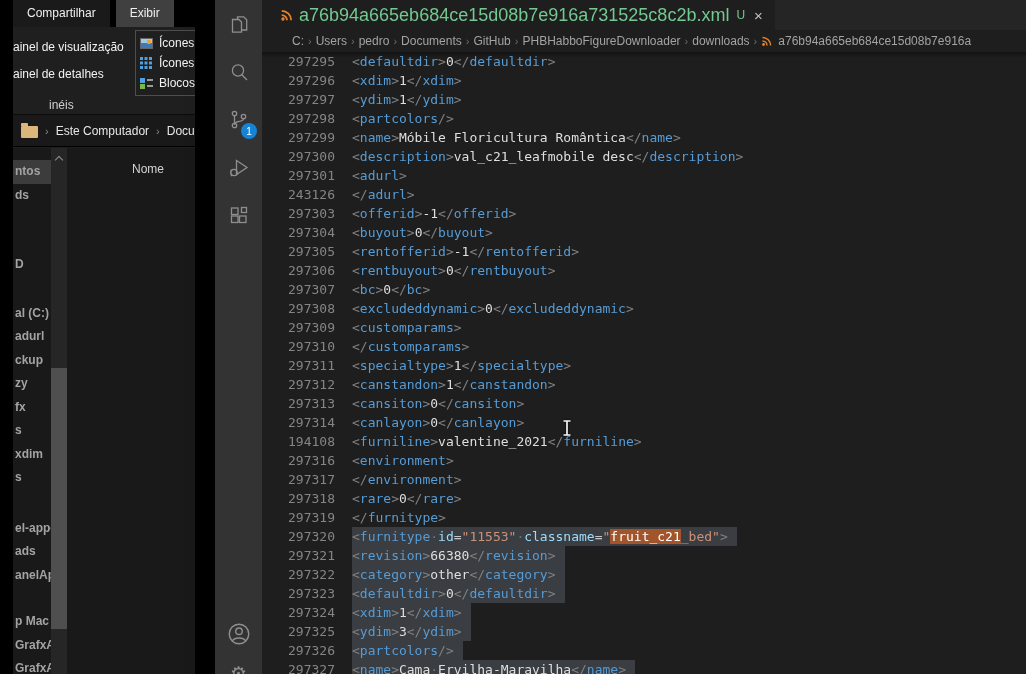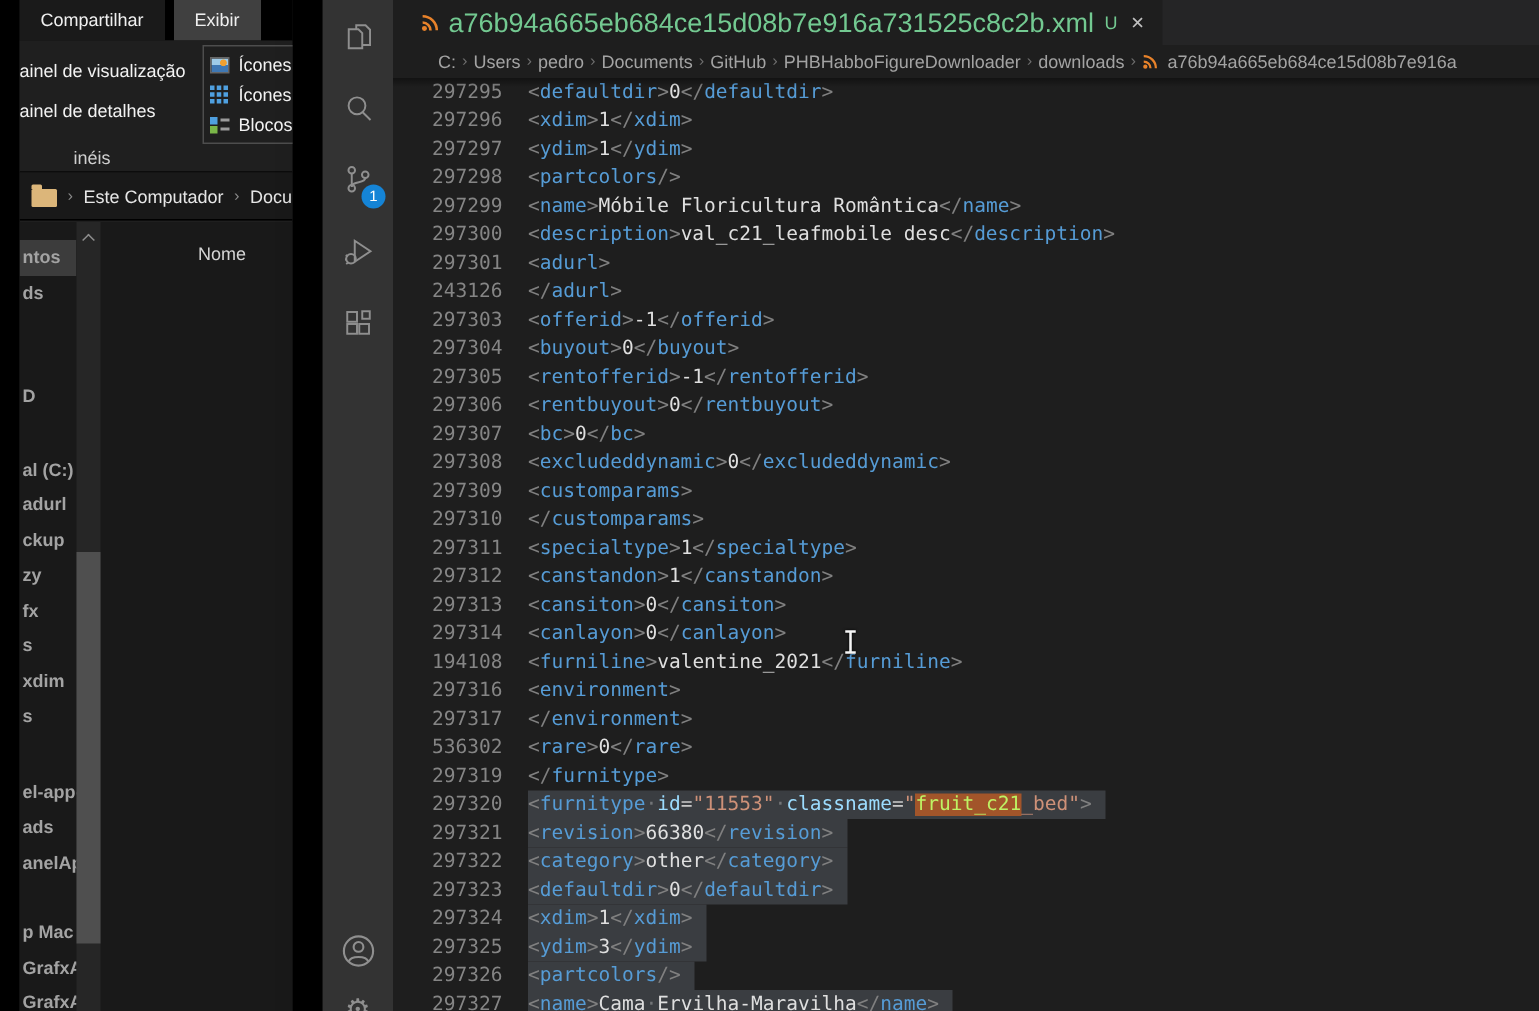--- a/index.html
+++ b/index.html
@@ -71,21 +71,21 @@
   .ln { width:73px; flex:none; text-align:right; color:#858585; }
   .lt { margin-left:17px; }
   .lt.sel { background:#3a3d41; padding-right:9px; }
   .tk-p { color:#808080; }
   .tk-t { color:#569cd6; }
   .tk-a { color:#9cdcfe; }
   .tk-o { color:#c8c8c8; }
   .tk-s { color:#ce9178; }
   .tk-x { color:#dfdfdf; }
   .tk-w { color:rgba(220,220,220,.35); }
-  .tk-hl { color:#bef264; background:#a2552a; }
+  .tk-hl { color:#ffffff; background:#a2552a; }
 
   .ibeam { position:absolute; left:299px; top:368px; width:12px; height:16px; z-index:6; filter:drop-shadow(0 0 1px rgba(0,0,0,.9)); }
 </style>
 </head>
 <body>
 
 <div class="explorer">
   <div class="ex-tabs">
     <div class="ex-tab">Compartilhar</div>
     <div class="ex-tab active">Exibir</div>
@@ -267,21 +267,21 @@
         <div class="code-line"><span class="ln">297308</span><span class="lt"><span class="tk-p">&lt;</span><span class="tk-t">excludeddynamic</span><span class="tk-p">&gt;</span><span class="tk-x">0</span><span class="tk-p">&lt;/</span><span class="tk-t">excludeddynamic</span><span class="tk-p">&gt;</span></span></div>
         <div class="code-line"><span class="ln">297309</span><span class="lt"><span class="tk-p">&lt;</span><span class="tk-t">customparams</span><span class="tk-p">&gt;</span></span></div>
         <div class="code-line"><span class="ln">297310</span><span class="lt"><span class="tk-p">&lt;/</span><span class="tk-t">customparams</span><span class="tk-p">&gt;</span></span></div>
         <div class="code-line"><span class="ln">297311</span><span class="lt"><span class="tk-p">&lt;</span><span class="tk-t">specialtype</span><span class="tk-p">&gt;</span><span class="tk-x">1</span><span class="tk-p">&lt;/</span><span class="tk-t">specialtype</span><span class="tk-p">&gt;</span></span></div>
         <div class="code-line"><span class="ln">297312</span><span class="lt"><span class="tk-p">&lt;</span><span class="tk-t">canstandon</span><span class="tk-p">&gt;</span><span class="tk-x">1</span><span class="tk-p">&lt;/</span><span class="tk-t">canstandon</span><span class="tk-p">&gt;</span></span></div>
         <div class="code-line"><span class="ln">297313</span><span class="lt"><span class="tk-p">&lt;</span><span class="tk-t">cansiton</span><span class="tk-p">&gt;</span><span class="tk-x">0</span><span class="tk-p">&lt;/</span><span class="tk-t">cansiton</span><span class="tk-p">&gt;</span></span></div>
         <div class="code-line"><span class="ln">297314</span><span class="lt"><span class="tk-p">&lt;</span><span class="tk-t">canlayon</span><span class="tk-p">&gt;</span><span class="tk-x">0</span><span class="tk-p">&lt;/</span><span class="tk-t">canlayon</span><span class="tk-p">&gt;</span></span></div>
         <div class="code-line"><span class="ln">194108</span><span class="lt"><span class="tk-p">&lt;</span><span class="tk-t">furniline</span><span class="tk-p">&gt;</span><span class="tk-x">valentine_2021</span><span class="tk-p">&lt;/</span><span class="tk-t">furniline</span><span class="tk-p">&gt;</span></span></div>
         <div class="code-line"><span class="ln">297316</span><span class="lt"><span class="tk-p">&lt;</span><span class="tk-t">environment</span><span class="tk-p">&gt;</span></span></div>
         <div class="code-line"><span class="ln">297317</span><span class="lt"><span class="tk-p">&lt;/</span><span class="tk-t">environment</span><span class="tk-p">&gt;</span></span></div>
-        <div class="code-line"><span class="ln">536302</span><span class="lt"><span class="tk-p">&lt;</span><span class="tk-t">rare</span><span class="tk-p">&gt;</span><span class="tk-x">0</span><span class="tk-p">&lt;/</span><span class="tk-t">rare</span><span class="tk-p">&gt;</span></span></div>
+        <div class="code-line"><span class="ln">297318</span><span class="lt"><span class="tk-p">&lt;</span><span class="tk-t">rare</span><span class="tk-p">&gt;</span><span class="tk-x">0</span><span class="tk-p">&lt;/</span><span class="tk-t">rare</span><span class="tk-p">&gt;</span></span></div>
         <div class="code-line"><span class="ln">297319</span><span class="lt"><span class="tk-p">&lt;/</span><span class="tk-t">furnitype</span><span class="tk-p">&gt;</span></span></div>
         <div class="code-line"><span class="ln">297320</span><span class="lt sel"><span class="tk-p">&lt;</span><span class="tk-t">furnitype</span><span class="tk-w">·</span><span class="tk-a">id</span><span class="tk-o">=</span><span class="tk-s">"11553"</span><span class="tk-w">·</span><span class="tk-a">classname</span><span class="tk-o">=</span><span class="tk-s">"</span><span class="tk-hl">fruit_c21</span><span class="tk-s">_bed"</span><span class="tk-p">&gt;</span></span></div>
         <div class="code-line"><span class="ln">297321</span><span class="lt sel"><span class="tk-p">&lt;</span><span class="tk-t">revision</span><span class="tk-p">&gt;</span><span class="tk-x">66380</span><span class="tk-p">&lt;/</span><span class="tk-t">revision</span><span class="tk-p">&gt;</span></span></div>
         <div class="code-line"><span class="ln">297322</span><span class="lt sel"><span class="tk-p">&lt;</span><span class="tk-t">category</span><span class="tk-p">&gt;</span><span class="tk-x">other</span><span class="tk-p">&lt;/</span><span class="tk-t">category</span><span class="tk-p">&gt;</span></span></div>
         <div class="code-line"><span class="ln">297323</span><span class="lt sel"><span class="tk-p">&lt;</span><span class="tk-t">defaultdir</span><span class="tk-p">&gt;</span><span class="tk-x">0</span><span class="tk-p">&lt;/</span><span class="tk-t">defaultdir</span><span class="tk-p">&gt;</span></span></div>
         <div class="code-line"><span class="ln">297324</span><span class="lt sel"><span class="tk-p">&lt;</span><span class="tk-t">xdim</span><span class="tk-p">&gt;</span><span class="tk-x">1</span><span class="tk-p">&lt;/</span><span class="tk-t">xdim</span><span class="tk-p">&gt;</span></span></div>
         <div class="code-line"><span class="ln">297325</span><span class="lt sel"><span class="tk-p">&lt;</span><span class="tk-t">ydim</span><span class="tk-p">&gt;</span><span class="tk-x">3</span><span class="tk-p">&lt;/</span><span class="tk-t">ydim</span><span class="tk-p">&gt;</span></span></div>
         <div class="code-line"><span class="ln">297326</span><span class="lt sel"><span class="tk-p">&lt;</span><span class="tk-t">partcolors</span><span class="tk-p">/&gt;</span></span></div>
         <div class="code-line"><span class="ln">297327</span><span class="lt sel"><span class="tk-p">&lt;</span><span class="tk-t">name</span><span class="tk-p">&gt;</span><span class="tk-x">Cama</span><span class="tk-w">·</span><span class="tk-x">Ervilha-Maravilha</span><span class="tk-p">&lt;/</span><span class="tk-t">name</span><span class="tk-p">&gt;</span></span></div>
       </div>

